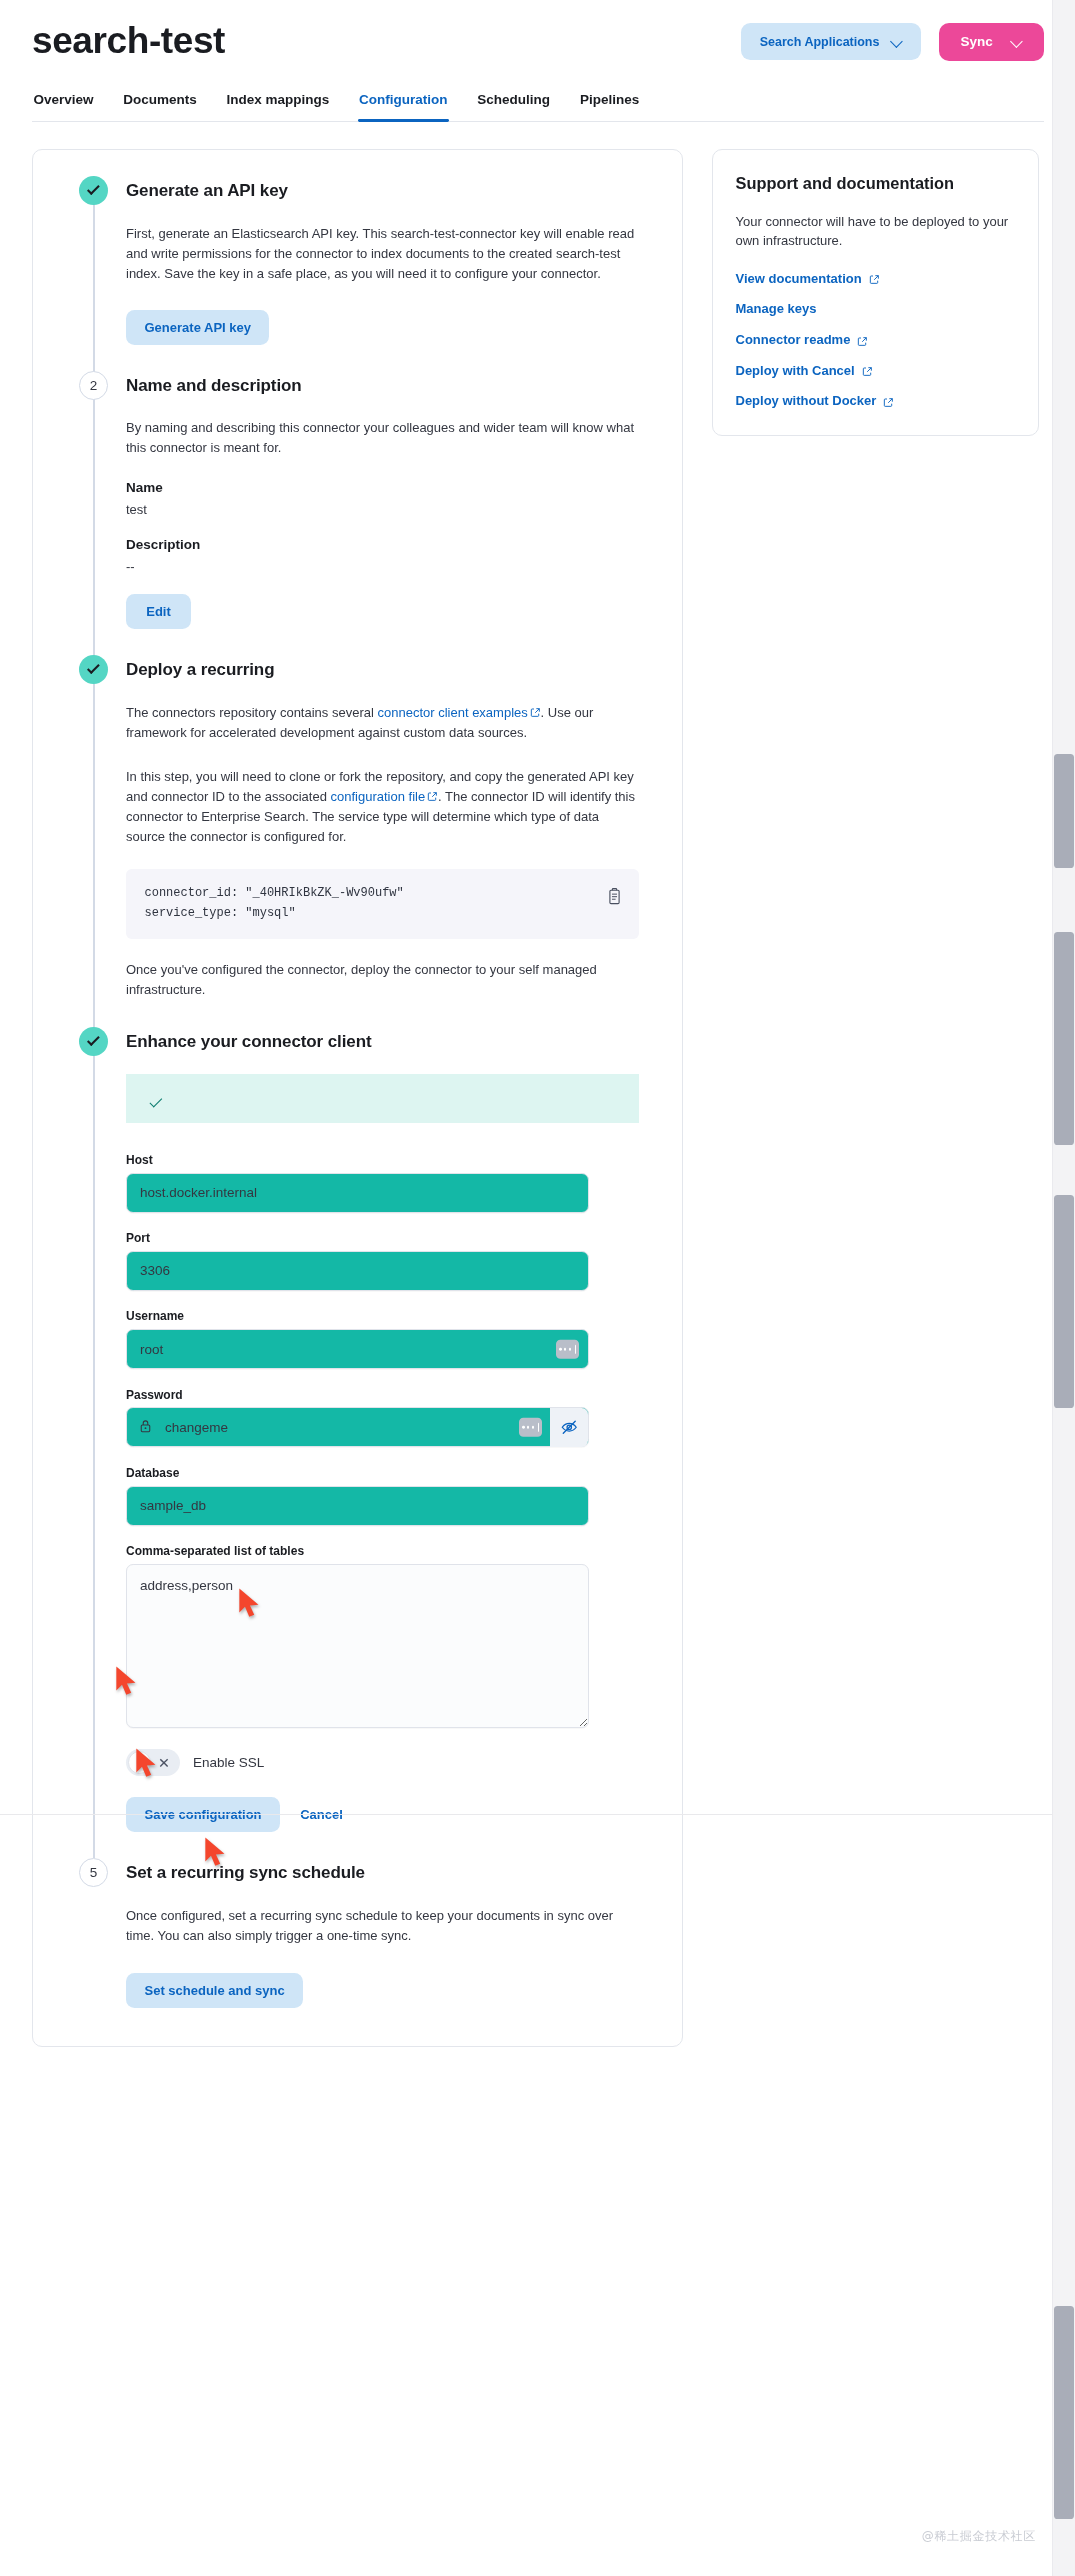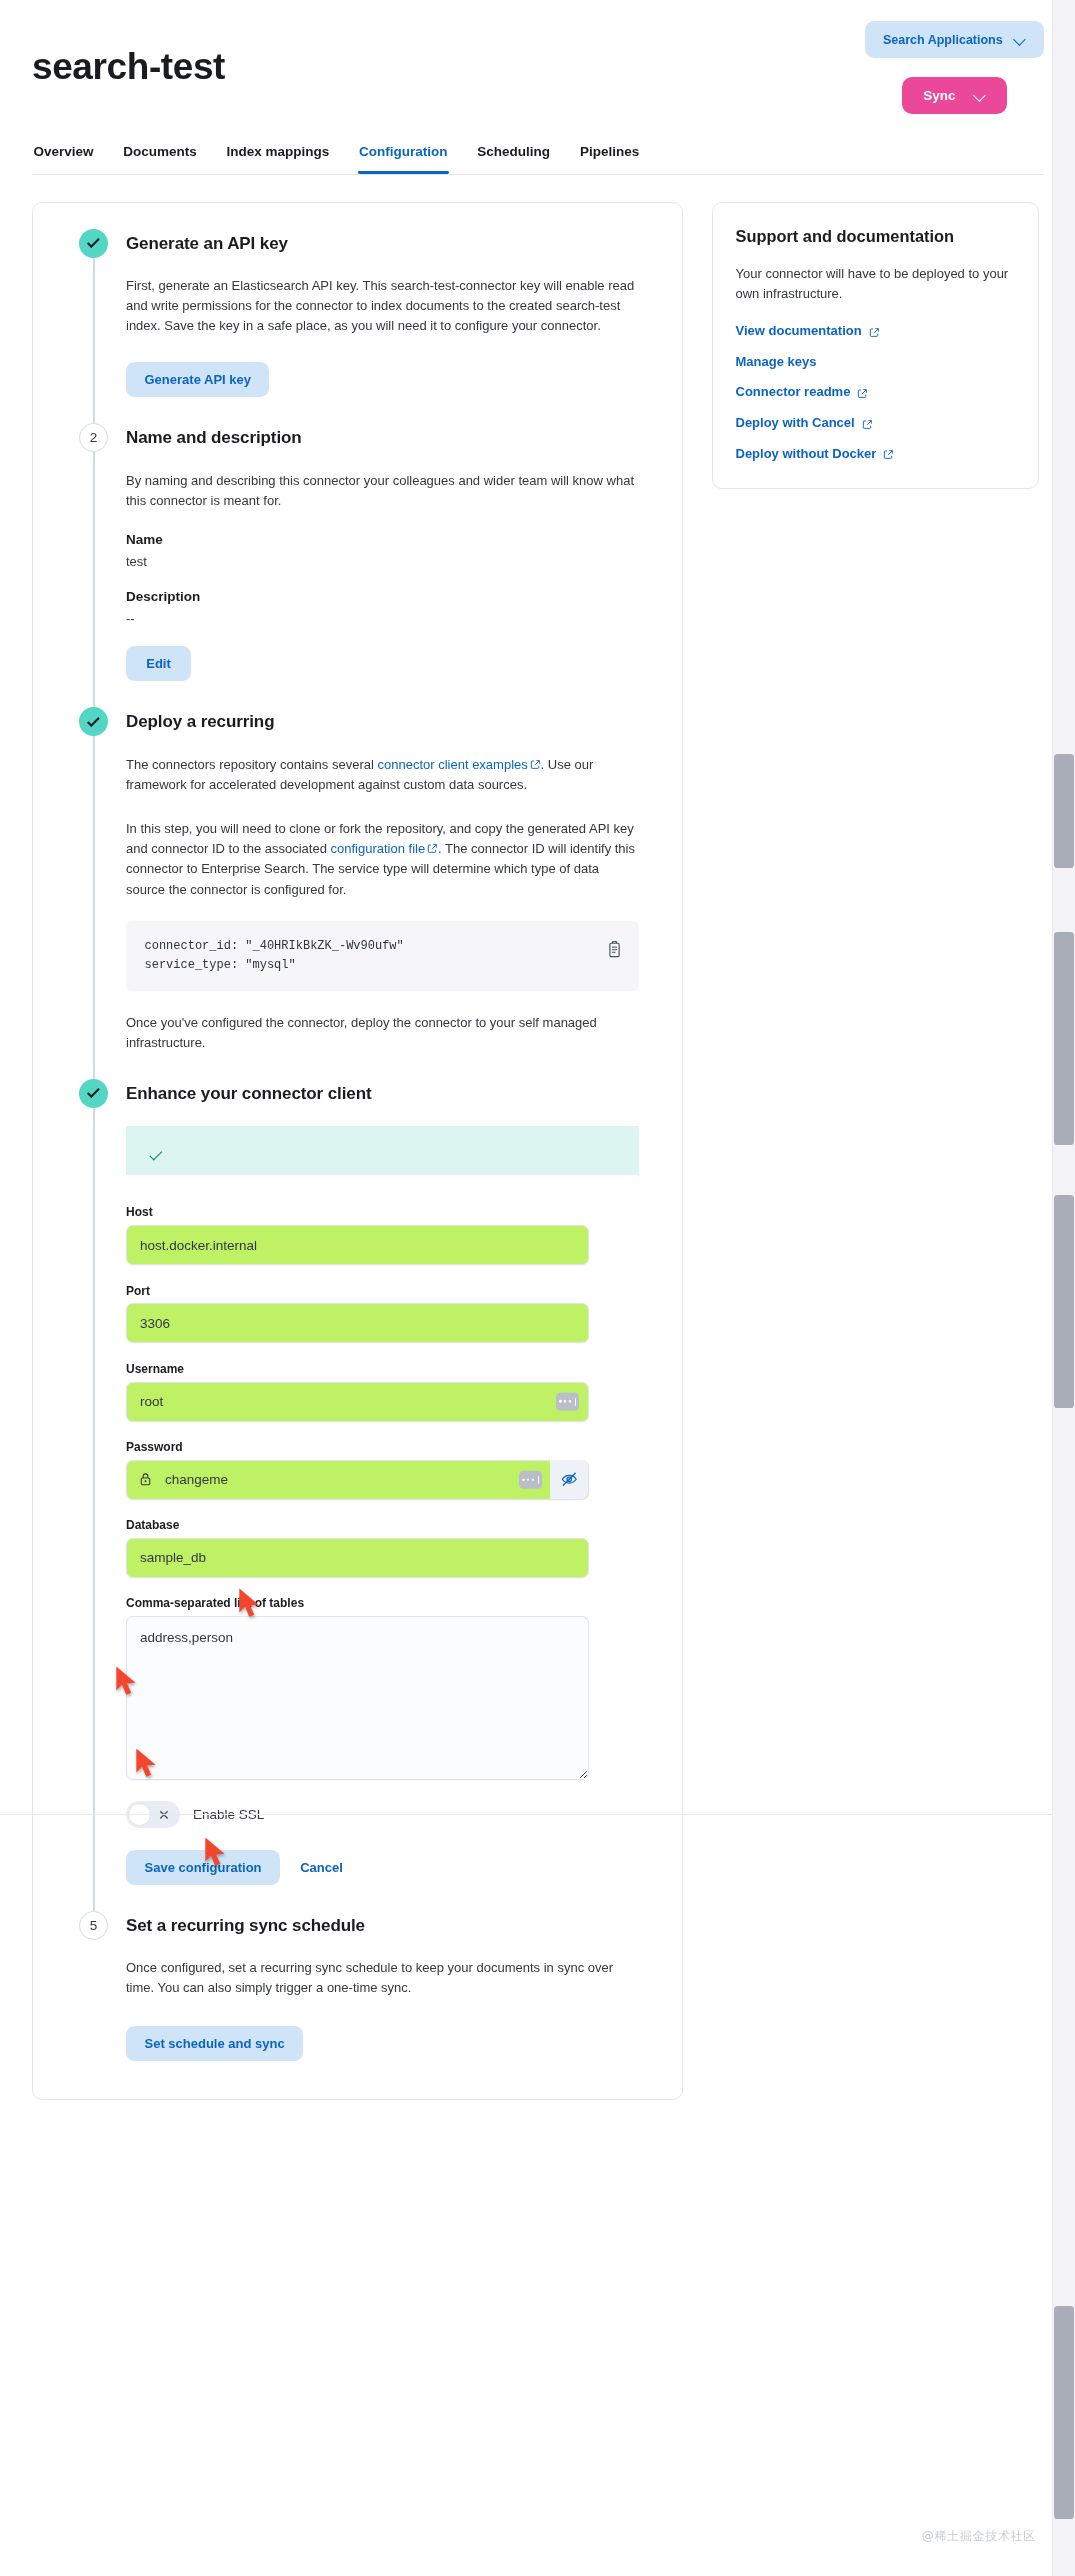--- a/index.html
+++ b/index.html
@@ -27,21 +27,21 @@
     padding-top: 21.3px;
     padding-bottom: 20px;
   }
   .page-title {
     font-size: 37px;
     line-height: 1.1;
     font-weight: 700;
     letter-spacing: -0.4px;
     color: #1a1c21;
   }
-  .header-actions { display: flex; align-items: center; gap: 18.5px; flex-direction: column; }
+  .header-actions { display: flex; align-items: center; gap: 18.5px; }
   .btn {
     border: none;
     border-radius: 9.3px;
     font-family: "Liberation Sans", sans-serif;
     font-weight: 600;
     cursor: pointer;
     white-space: nowrap;
   }
   .btn-search-apps {
     background: #cfe5f7;
@@ -288,21 +288,21 @@
   .input-shell {
     position: relative;
     width: 463px;
     margin-bottom: 18.5px;
   }
   .input-box {
     width: 100%;
     height: 40px;
     border: 0.7px solid #e0e3ea;
     border-radius: 7.1px;
-    background: #bef264;
+    background: #14b8a6;
     font-size: 13.5px;
     font-family: "Liberation Sans", sans-serif;
     color: #343741;
     padding: 0 13px;
     box-shadow: 0 0.7px 0.7px rgba(0,0,0,0.03);
     outline: none;
   }
   .input-box.with-lock { padding-left: 38px; }
   .autofill-badge {
     position: absolute;

